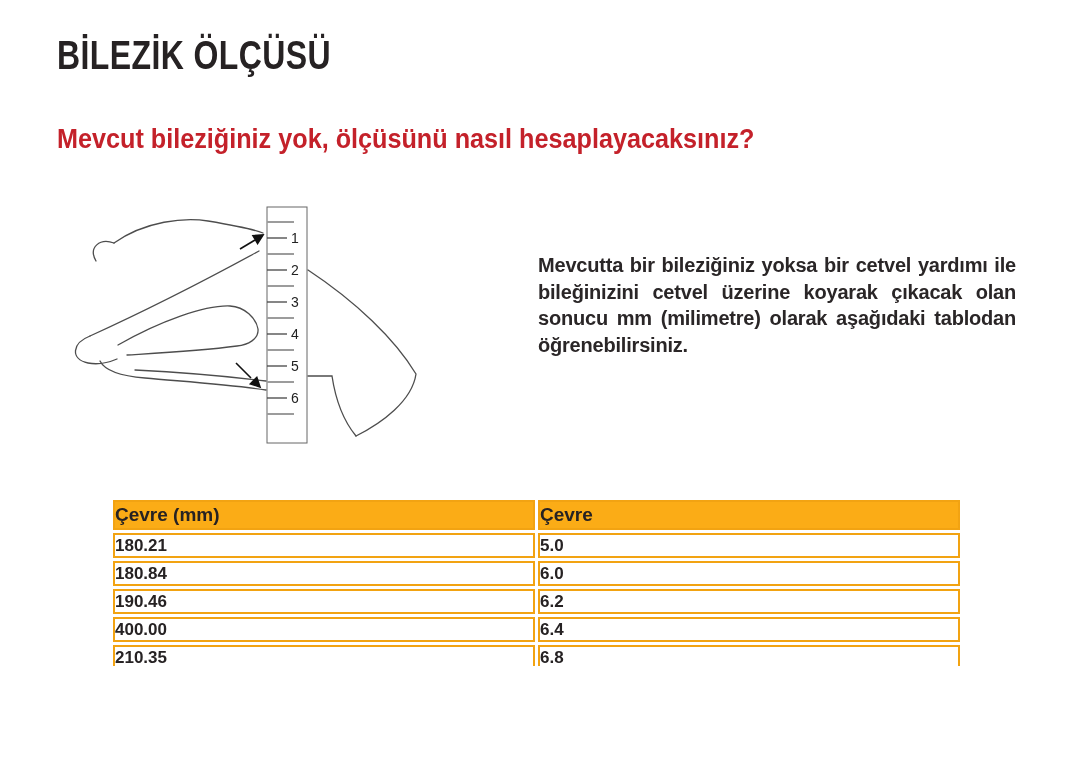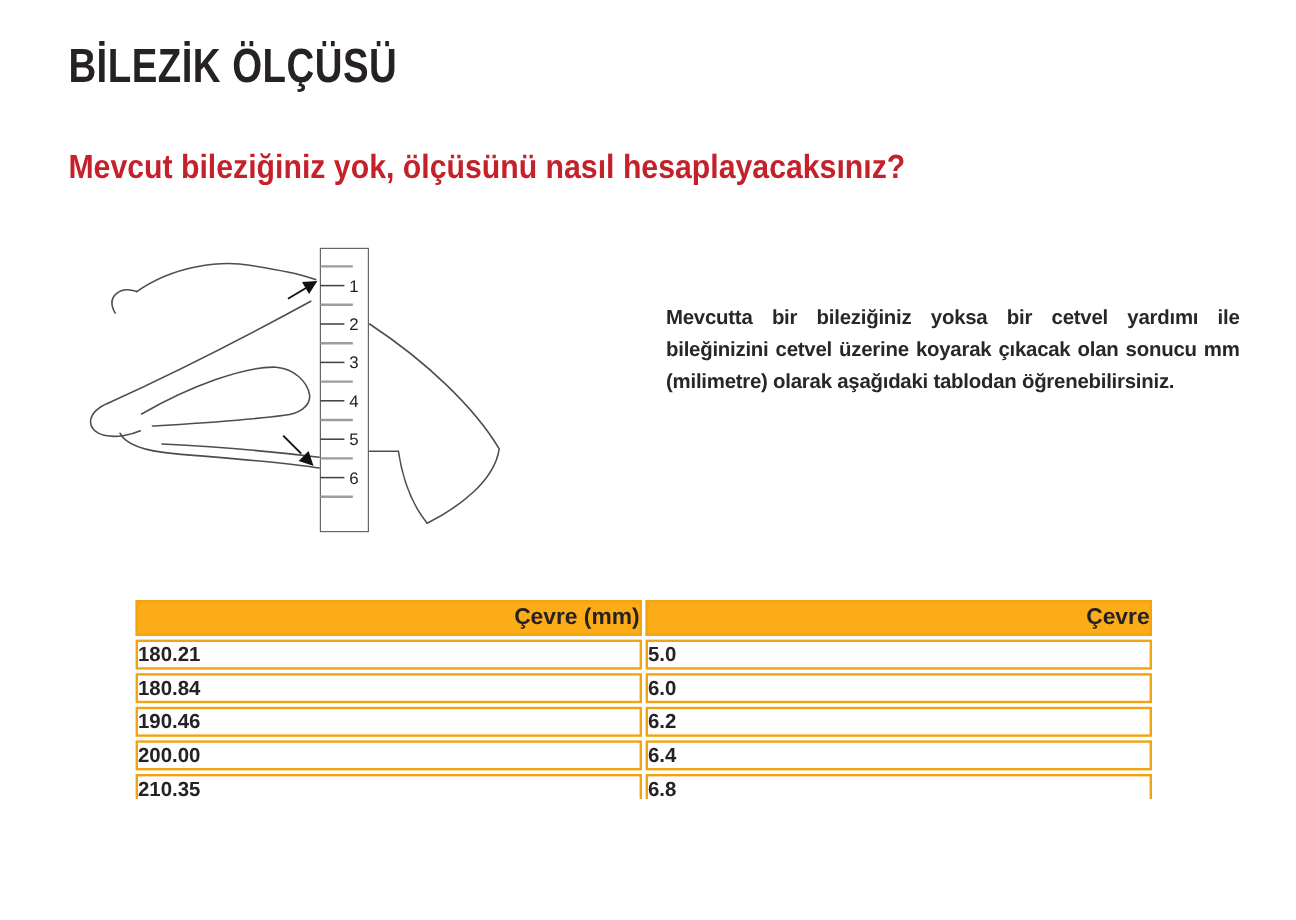--- a/index.html
+++ b/index.html
@@ -31,37 +31,37 @@
     font-size:28px;line-height:40px;font-weight:700;
     color:var(--subtitle-red);
     transform:scaleX(0.90);transform-origin:left top;
     white-space:nowrap;
   }
   .illustration{
     position:absolute;left:60px;top:193px;
     width:400px;height:272px;
   }
   .description{
-    position:absolute;left:555px;top:252px;width:478px;
-    font-size:17px;font-weight:700;line-height:26.5px;
+    position:absolute;left:538px;top:252px;width:478px;
+    font-size:20px;font-weight:700;line-height:26.5px;
     text-align:justify;letter-spacing:-0.2px;
     color:var(--body-text);
   }
   .size-table{
     position:absolute;left:110px;top:497px;width:853px;
     border-collapse:separate;border-spacing:3px;
     table-layout:fixed;
     background:#ffffff;
   }
   .size-table th{
     background:var(--table-orange-fill);
     border:2px solid var(--table-orange-border);
     height:26px;
     font-size:19px;font-weight:700;color:#262223;
-    text-align:right;vertical-align:middle;
+    text-align:left;vertical-align:middle;
   }
   .size-table td{
     background:#ffffff;
     border:2px solid var(--table-orange-border);
     height:21px;
     font-size:17px;font-weight:700;color:#262223;
     text-align:left;vertical-align:middle;
   }
   .sketch{fill:none;stroke:#4d4d4d;stroke-width:1.3;stroke-linecap:round;}
   .ruler-box{fill:#ffffff;stroke:#666;stroke-width:1;}
@@ -149,21 +149,21 @@
       </tr>
       <tr>
         <td>180.84</td>
         <td>6.0</td>
       </tr>
       <tr>
         <td>190.46</td>
         <td>6.2</td>
       </tr>
       <tr>
-        <td>200.00</td>
+        <td>400.00</td>
         <td>6.4</td>
       </tr>
       <tr>
         <td>210.35</td>
         <td>6.8</td>
       </tr>
     </tbody>
   </table>
 
 </div>

